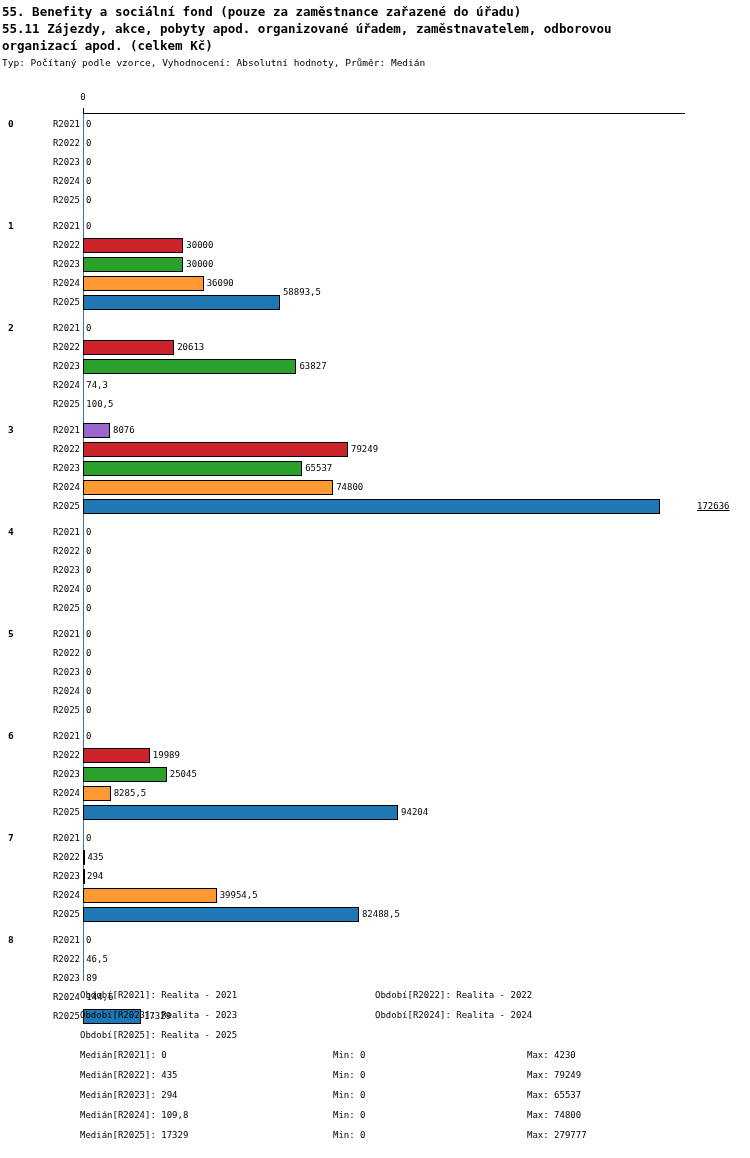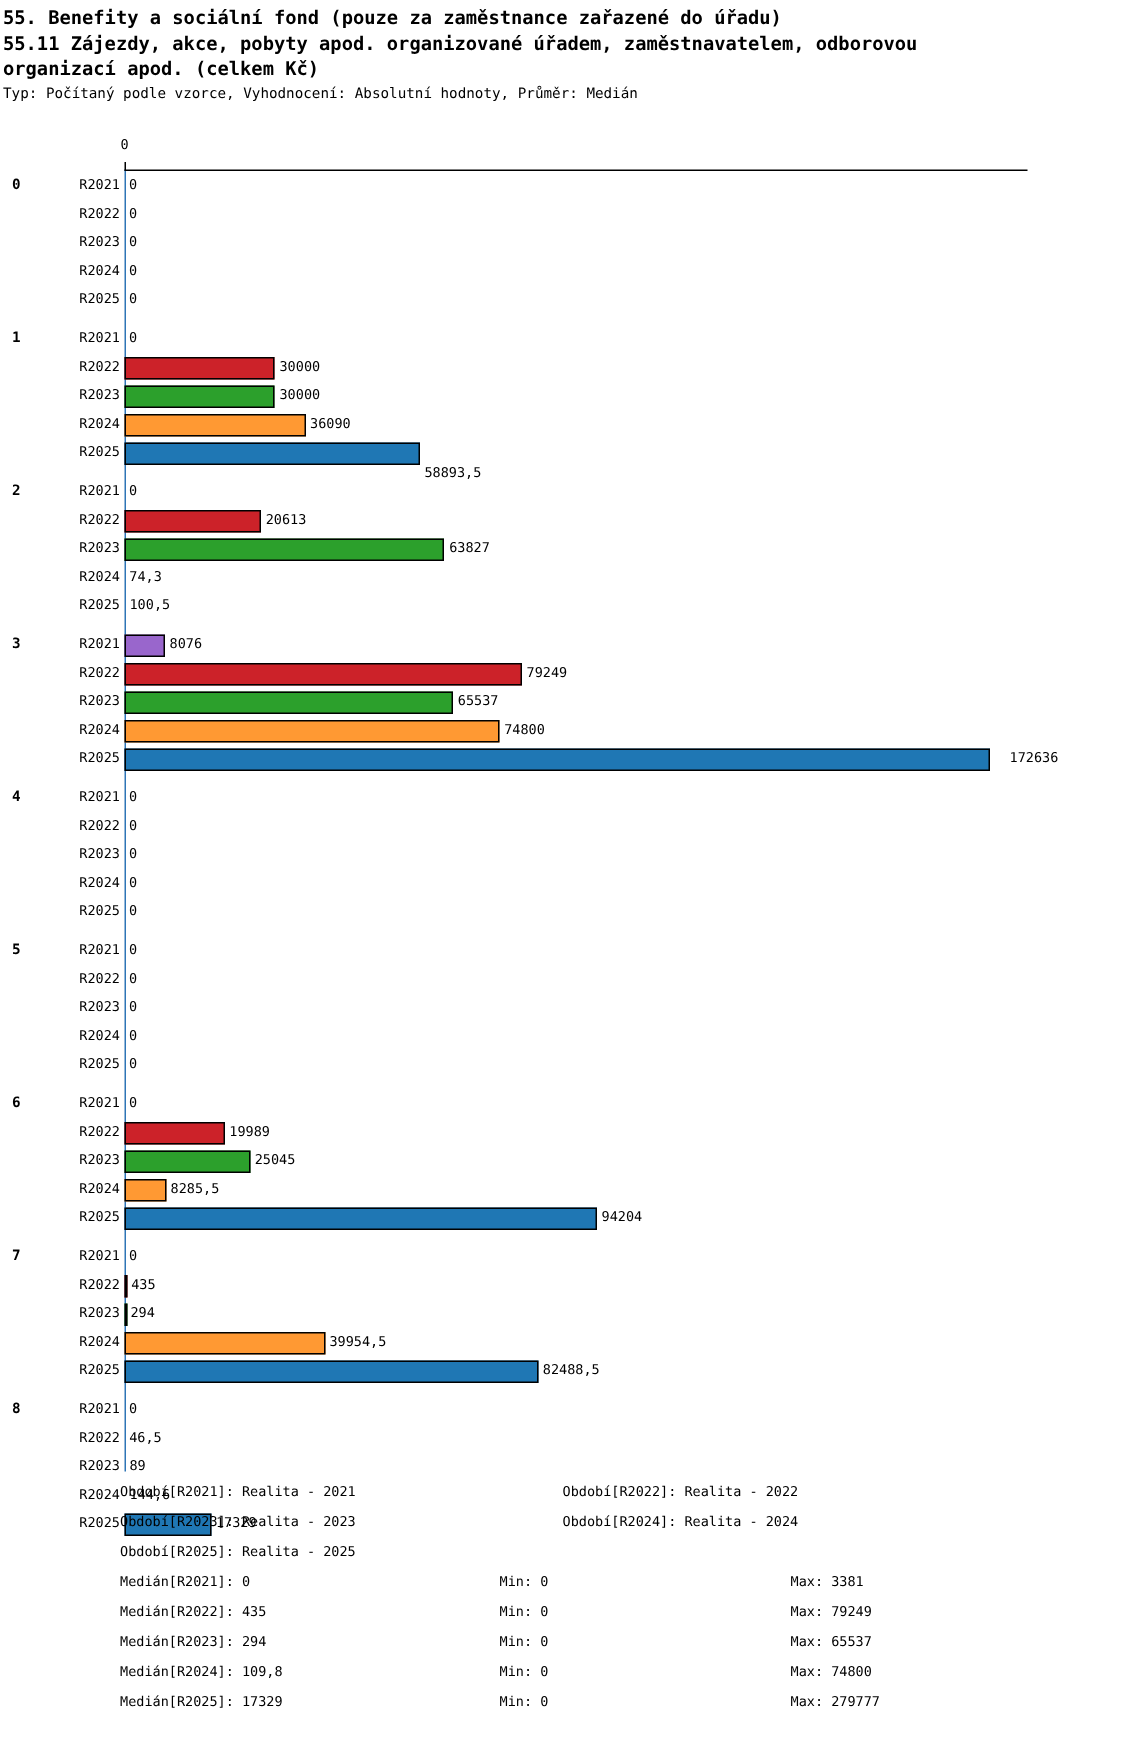--- a/index.html
+++ b/index.html
@@ -156,21 +156,21 @@
     <div class="bar" style="left: 83px; top: 147.6px; width: 100.333px; background: rgb(204, 34, 41);"></div>
     <div class="bar-value" style="left: 186.333px; top: 149.6px;">30000</div>
     <div class="row-label" style="top: 168.7px;">R2023</div>
     <div class="bar" style="left: 83px; top: 166.7px; width: 100.333px; background: rgb(44, 160, 44);"></div>
     <div class="bar-value" style="left: 186.333px; top: 168.7px;">30000</div>
     <div class="row-label" style="top: 187.8px;">R2024</div>
     <div class="bar" style="left: 83px; top: 185.8px; width: 120.701px; background: rgb(255, 153, 51);"></div>
     <div class="bar-value" style="left: 206.701px; top: 187.8px;">36090</div>
     <div class="row-label" style="top: 206.9px;">R2025</div>
     <div class="bar" style="left: 83px; top: 204.9px; width: 196.966px; background: rgb(31, 119, 180);"></div>
-    <div class="bar-value" style="left: 282.966px; top: 221px;">58893,5</div>
+    <div class="bar-value" style="left: 282.966px; top: 197px;">58893,5</div>
     <div class="group-label" style="top: 232px;">2</div>
     <div class="row-label" style="top: 232.5px;">R2021</div>
     <div class="bar-value" style="left: 86px; top: 232.5px;">0</div>
     <div class="row-label" style="top: 251.6px;">R2022</div>
     <div class="bar" style="left: 83px; top: 249.6px; width: 91.1662px; background: rgb(204, 34, 41);"></div>
     <div class="bar-value" style="left: 177.166px; top: 251.6px;">20613</div>
     <div class="row-label" style="top: 270.7px;">R2023</div>
     <div class="bar" style="left: 83px; top: 268.7px; width: 213.466px; background: rgb(44, 160, 44);"></div>
     <div class="bar-value" style="left: 299.466px; top: 270.7px;">63827</div>
     <div class="row-label" style="top: 289.8px;">R2024</div>
@@ -185,21 +185,21 @@
     <div class="bar" style="left: 83px; top: 351.6px; width: 265.044px; background: rgb(204, 34, 41);"></div>
     <div class="bar-value" style="left: 351.044px; top: 353.6px;">79249</div>
     <div class="row-label" style="top: 372.7px;">R2023</div>
     <div class="bar" style="left: 83px; top: 370.7px; width: 219.185px; background: rgb(44, 160, 44);"></div>
     <div class="bar-value" style="left: 305.185px; top: 372.7px;">65537</div>
     <div class="row-label" style="top: 391.8px;">R2024</div>
     <div class="bar" style="left: 83px; top: 389.8px; width: 250.164px; background: rgb(255, 153, 51);"></div>
     <div class="bar-value" style="left: 336.164px; top: 391.8px;">74800</div>
     <div class="row-label" style="top: 410.9px;">R2025</div>
     <div class="bar" style="left: 83px; top: 408.9px; width: 577.372px; background: rgb(31, 119, 180);"></div>
-    <div class="bar-value" style="left: 673px; top: 410.9px;">172636</div>
+    <div class="bar-value" style="left: 697px; top: 410.9px; text-decoration: underline;">172636</div>
     <div class="group-label" style="top: 436px;">4</div>
     <div class="row-label" style="top: 436.5px;">R2021</div>
     <div class="bar-value" style="left: 86px; top: 436.5px;">0</div>
     <div class="row-label" style="top: 455.6px;">R2022</div>
     <div class="bar-value" style="left: 86px; top: 455.6px;">0</div>
     <div class="row-label" style="top: 474.7px;">R2023</div>
     <div class="bar-value" style="left: 86px; top: 474.7px;">0</div>
     <div class="row-label" style="top: 493.8px;">R2024</div>
     <div class="bar-value" style="left: 86px; top: 493.8px;">0</div>
     <div class="row-label" style="top: 512.9px;">R2025</div>
@@ -267,21 +267,21 @@
     <div class="legend-row">
       <span class="legend-cell lc1">Období[R2023]: Realita - 2023</span>
       <span class="legend-cell lc2">Období[R2024]: Realita - 2024</span>
     </div>
     <div class="legend-row">
       <span class="legend-cell lc1">Období[R2025]: Realita - 2025</span>
     </div>
     <div class="stats-row">
       <span class="legend-cell sc1">Medián[R2021]: 0</span>
       <span class="legend-cell sc2">Min: 0</span>
-      <span class="legend-cell sc3">Max: 3381</span>
+      <span class="legend-cell sc3">Max: 4230</span>
     </div>
     <div class="stats-row">
       <span class="legend-cell sc1">Medián[R2022]: 435</span>
       <span class="legend-cell sc2">Min: 0</span>
       <span class="legend-cell sc3">Max: 79249</span>
     </div>
     <div class="stats-row">
       <span class="legend-cell sc1">Medián[R2023]: 294</span>
       <span class="legend-cell sc2">Min: 0</span>
       <span class="legend-cell sc3">Max: 65537</span>

